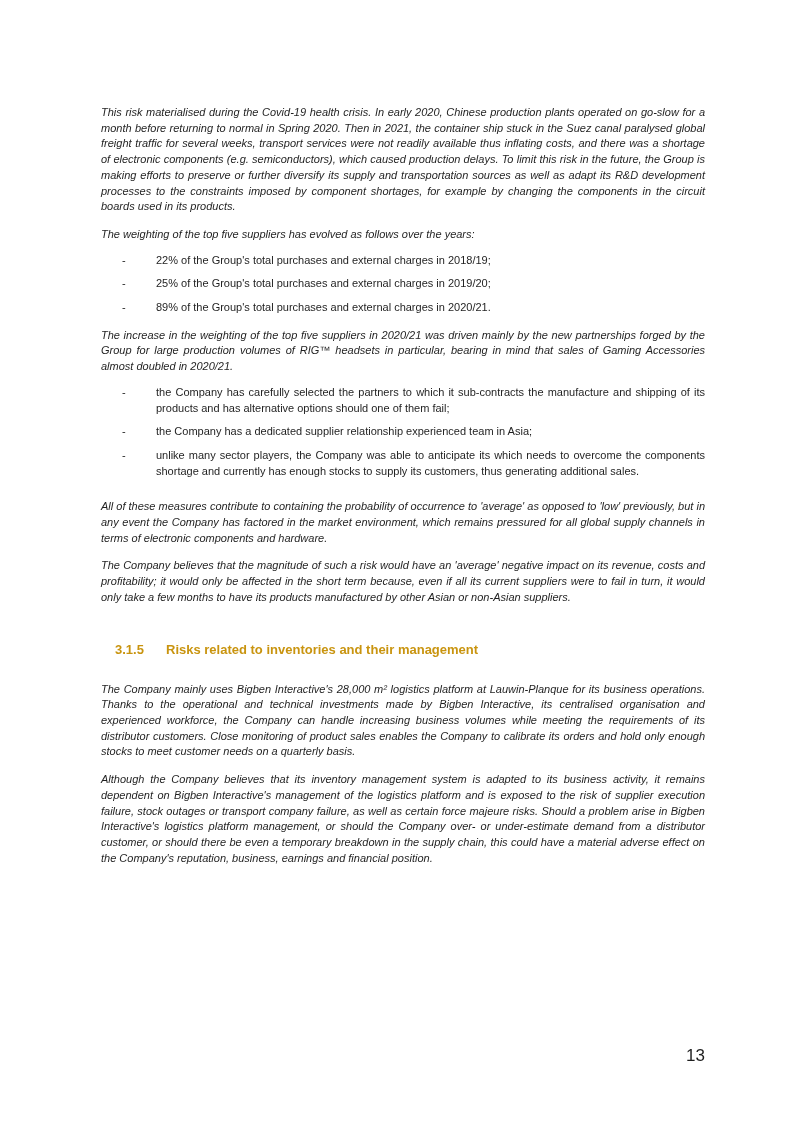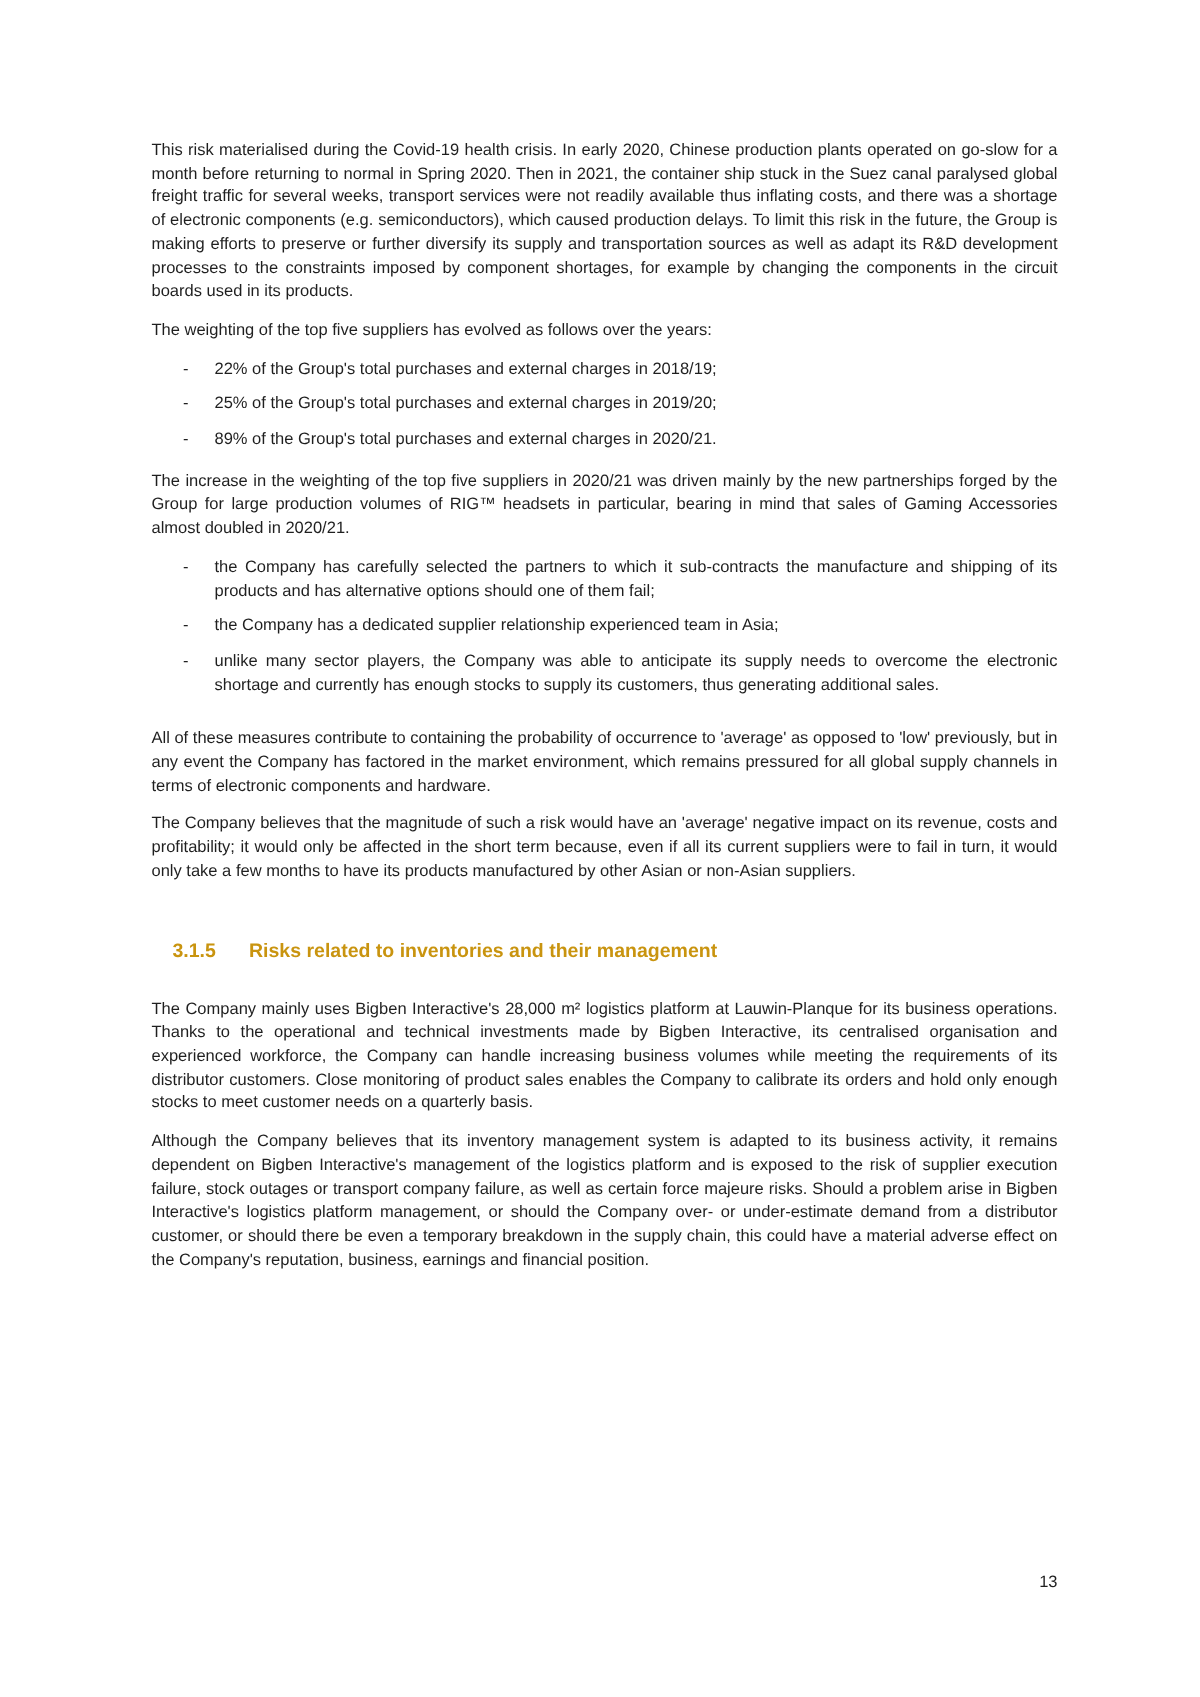--- a/index.html
+++ b/index.html
@@ -15,55 +15,57 @@
   .page-content {
     position: absolute;
     left: 101px;
     right: 95px;
     top: 93px;
   }
   p.body-para {
     font-size: 11px;
     line-height: 15.7px;
     text-align: justify;
-    margin: 0 0 10px 0;
+    margin: 12px 0 10px 0;
+    font-style: italic;
   }
   p.gap-lg { margin-top: 20px; }
   p.last-para { margin-bottom: 0; }
   .dash-list { margin: 8px 0 12px 0; }
   .list-item {
     display: flex;
     font-size: 11px;
     line-height: 15.7px;
   }
   .list-item + .list-item { margin-top: 8px; }
   .dash {
     flex: 0 0 21px;
     margin-left: 21px;
   }
   .item-text {
     flex: 1;
     text-align: justify;
+    margin-left: 13px;
   }
   h2.section-heading {
     display: flex;
     margin: 36px 0 24px 0;
     padding-left: 14px;
     font-size: 13px;
     font-weight: bold;
     line-height: 16px;
     color: var(--heading-color, #C9940F);
   }
   .heading-num { flex: 0 0 51px; }
   .heading-title { flex: 1; }
   .page-number {
     position: absolute;
     top: 1048px;
     right: 95px;
-    font-size: 11px;
+    font-size: 17px;
     line-height: 15px;
     color: var(--body-color, #1f1f1f);
   }
 </style>
 </head>
 <body style="--heading-color: #C9940F; --body-color: #1f1f1f;">
 
 <div class="page-content">
 
   <p class="body-para">This risk materialised during the Covid-19 health crisis. In early 2020, Chinese production plants operated on go-slow for a month before returning to normal in Spring 2020. Then in 2021, the container ship stuck in the Suez canal paralysed global freight traffic for several weeks, transport services were not readily available thus inflating costs, and there was a shortage of electronic components (e.g. semiconductors), which caused production delays. To limit this risk in the future, the Group is making efforts to preserve or further diversify its supply and transportation sources as well as adapt its R&amp;D development processes to the constraints imposed by component shortages, for example by changing the components in the circuit boards used in its products.</p>
@@ -92,21 +94,21 @@
     <div class="list-item">
       <span class="dash">-</span>
       <span class="item-text">the Company has carefully selected the partners to which it sub-contracts the manufacture and shipping of its products and has alternative options should one of them fail;</span>
     </div>
     <div class="list-item">
       <span class="dash">-</span>
       <span class="item-text">the Company has a dedicated supplier relationship experienced team in Asia;</span>
     </div>
     <div class="list-item">
       <span class="dash">-</span>
-      <span class="item-text">unlike many sector players, the Company was able to anticipate its supply needs to overcome the electronic shortage and currently has enough stocks to supply its customers, thus generating additional sales.</span>
+      <span class="item-text">unlike many sector players, the Company was able to anticipate its which needs to overcome the components shortage and currently has enough stocks to supply its customers, thus generating additional sales.</span>
     </div>
   </div>
 
   <p class="body-para gap-lg">All of these measures contribute to containing the probability of occurrence to 'average' as opposed to 'low' previously, but in any event the Company has factored in the market environment, which remains pressured for all global supply channels in terms of electronic components and hardware.</p>
 
   <p class="body-para">The Company believes that the magnitude of such a risk would have an 'average' negative impact on its revenue, costs and profitability; it would only be affected in the short term because, even if all its current suppliers were to fail in turn, it would only take a few months to have its products manufactured by other Asian or non-Asian suppliers.</p>
 
   <h2 class="section-heading">
     <span class="heading-num">3.1.5</span>
     <span class="heading-title">Risks related to inventories and their management</span>

